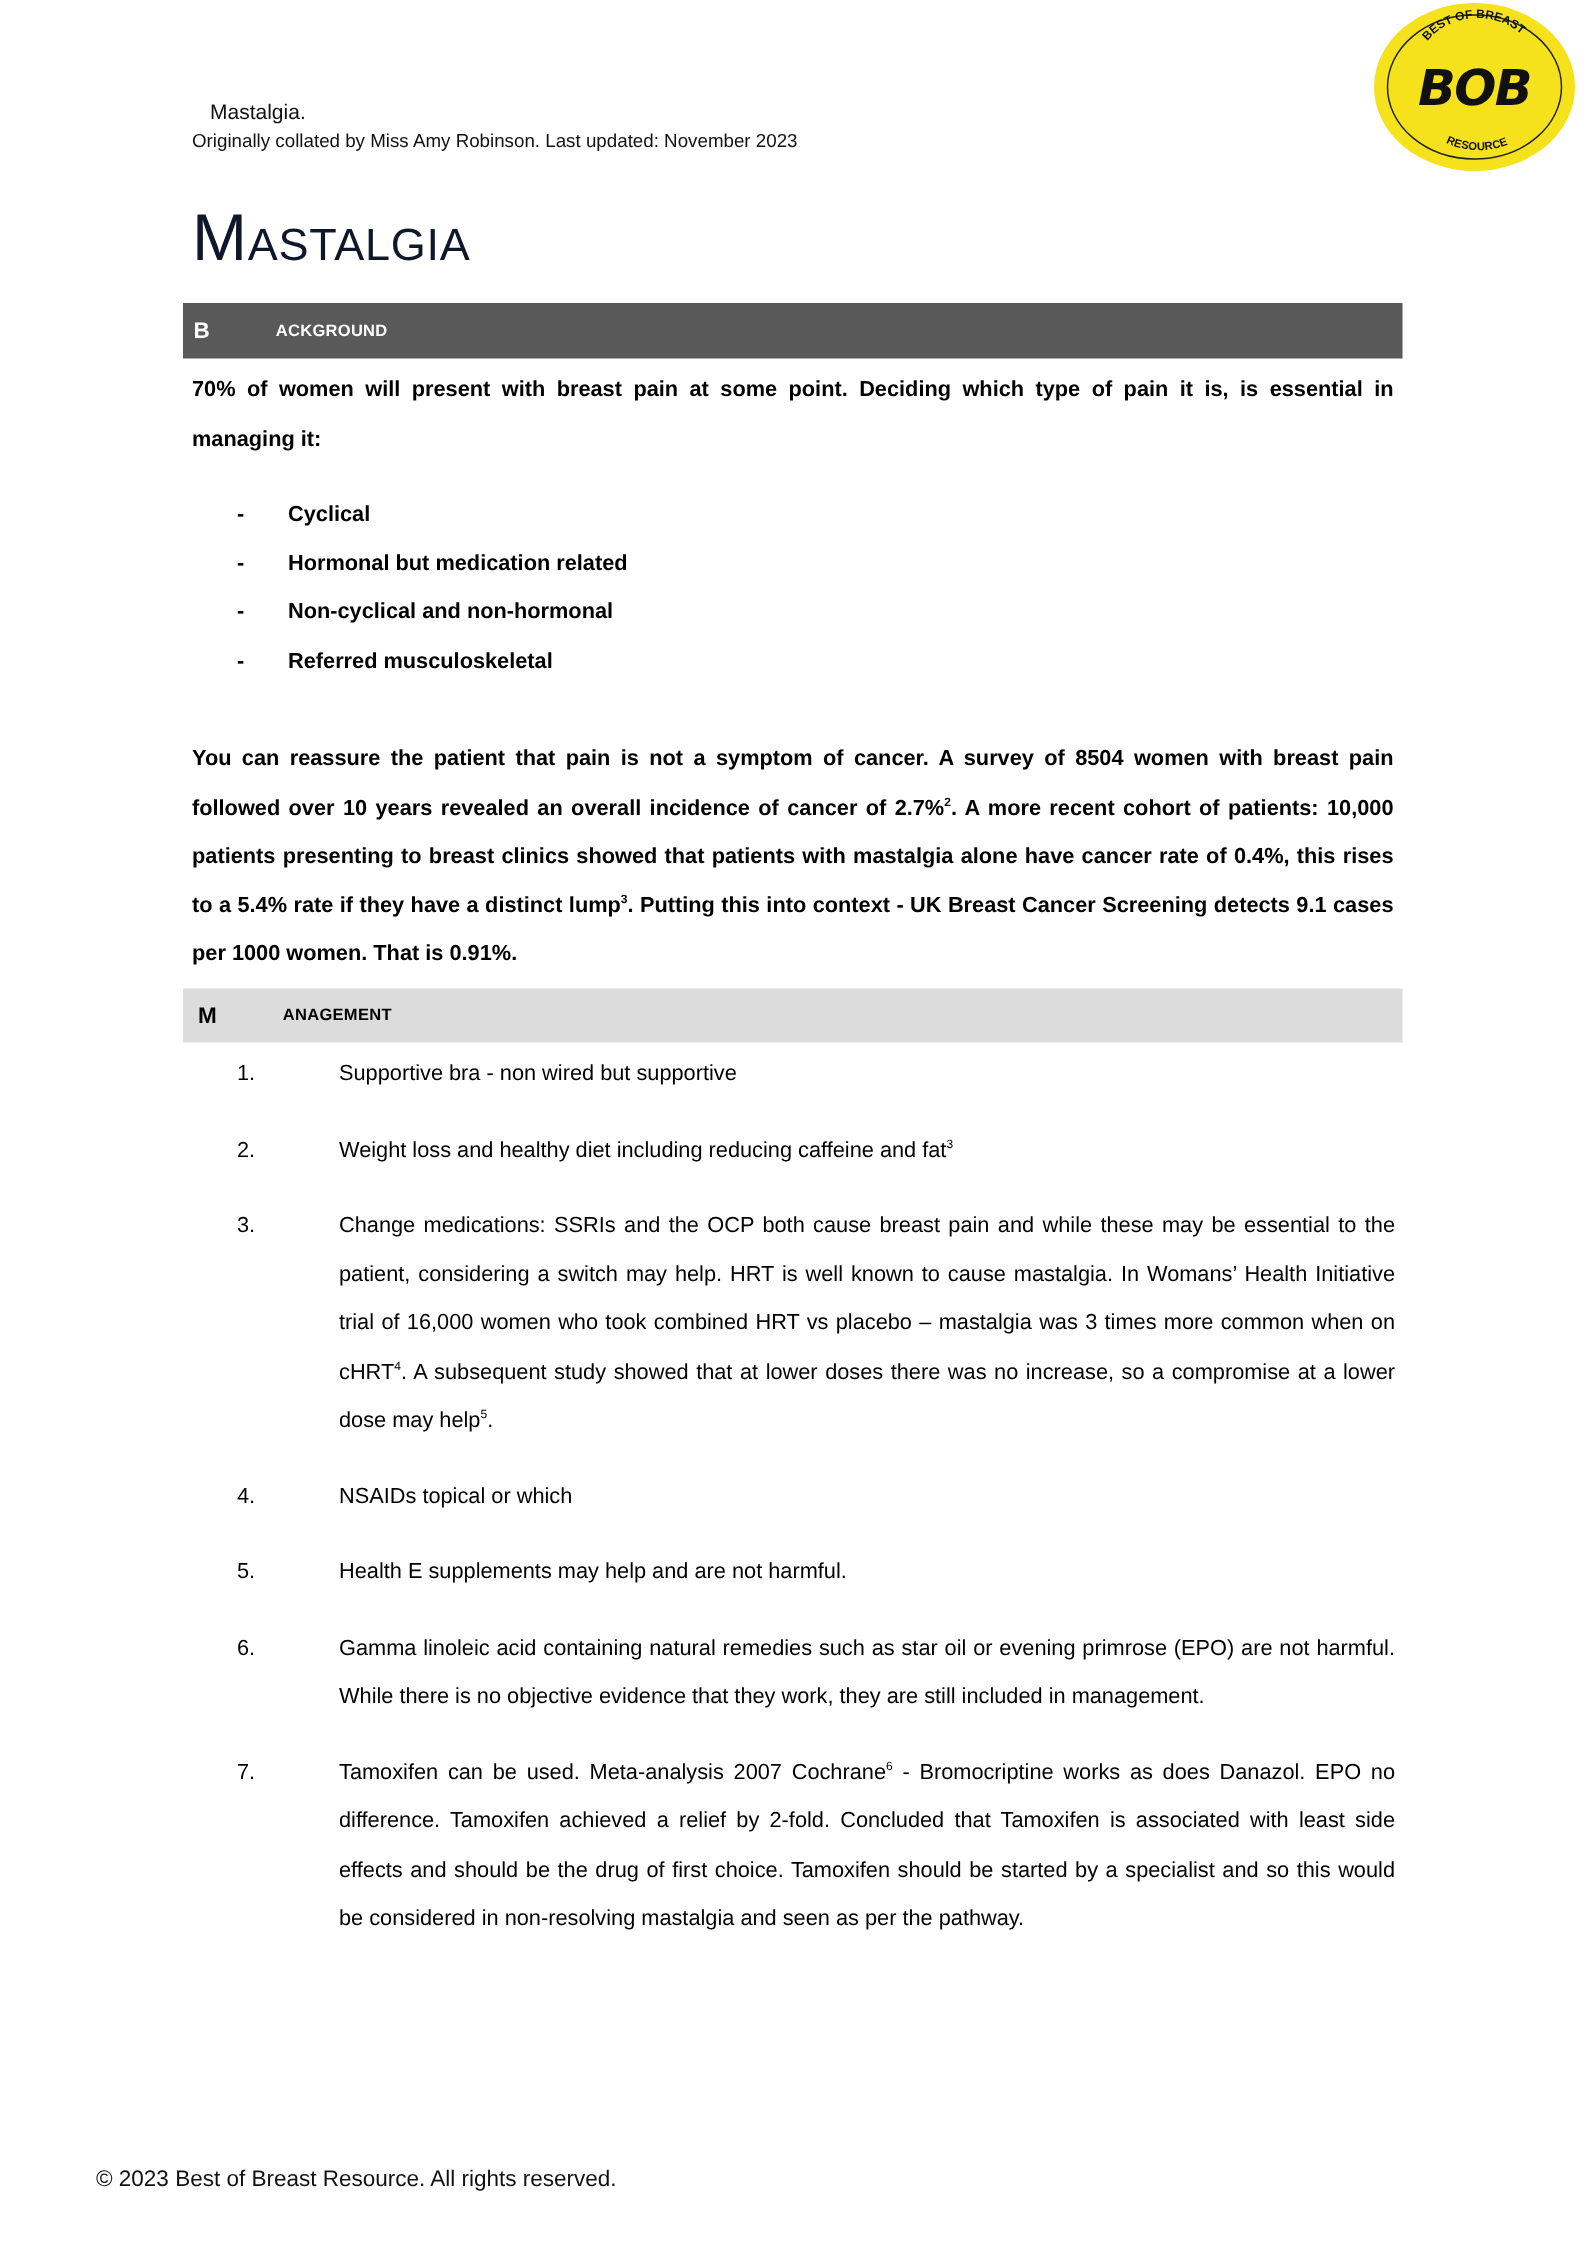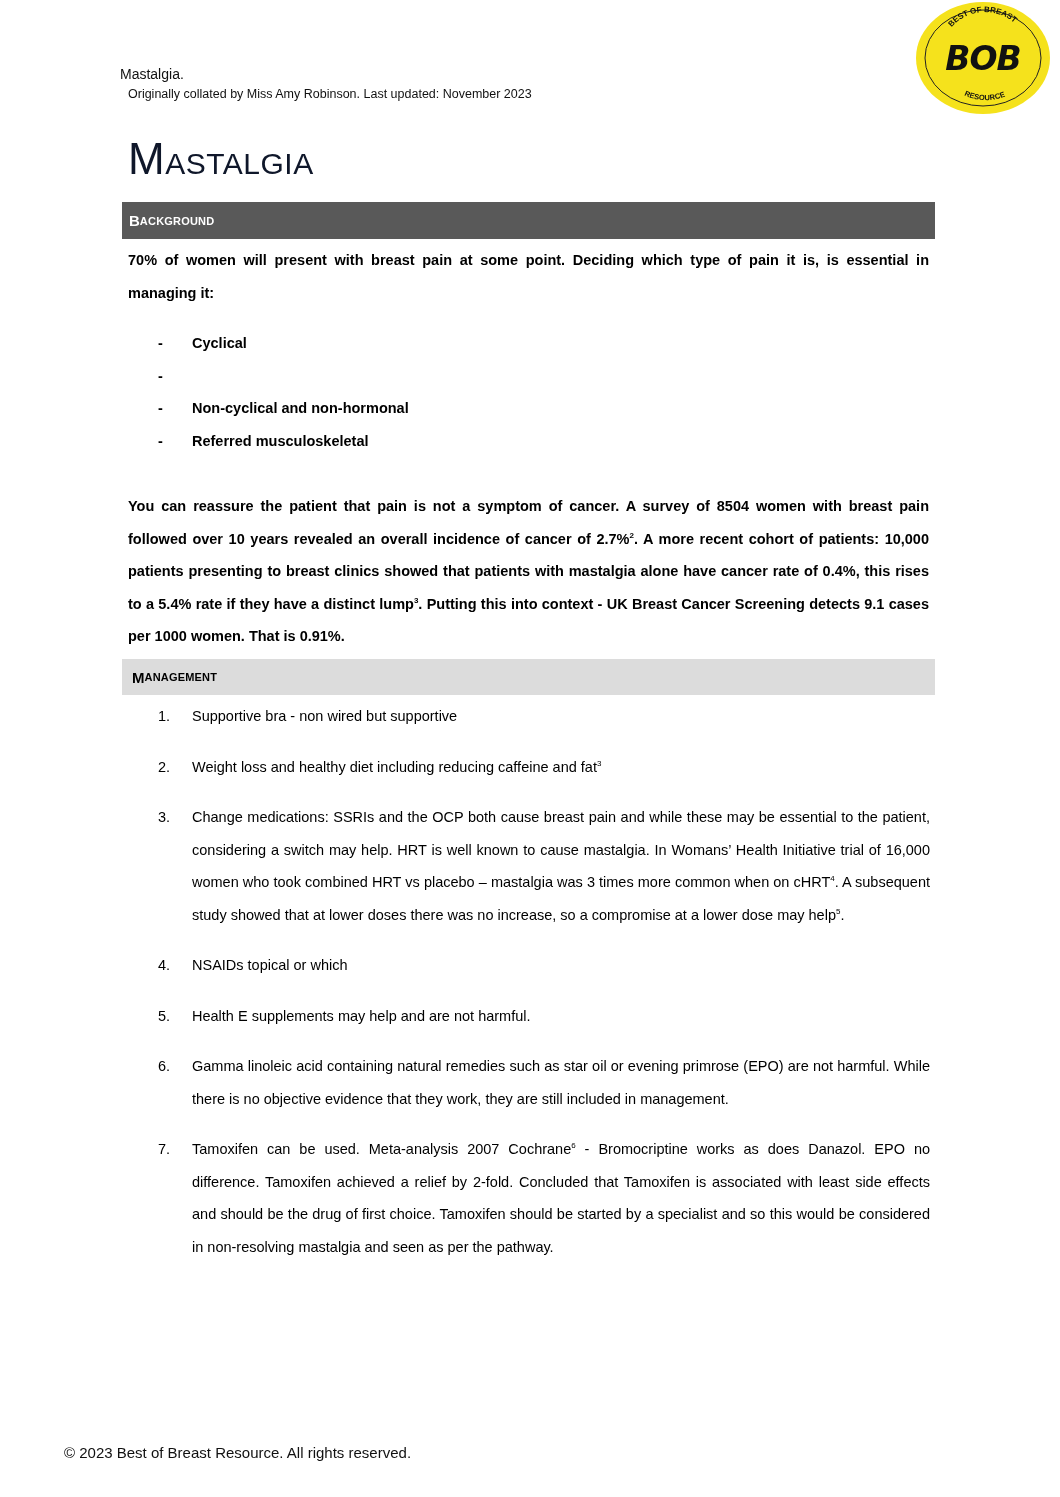--- a/index.html
+++ b/index.html
@@ -3,21 +3,21 @@
 <meta charset="utf-8">
 <style>
   html, body { margin: 0; padding: 0; background: #ffffff; }
   body {
     width: 1060px; height: 1497px; position: relative; overflow: hidden;
     font-family: "Liberation Sans", "DejaVu Sans", sans-serif; color: #000;
   }
   .abs { position: absolute; }
 
   
-  .doc-header-title { left: 120px; top: 66px; font-size: 14px; color: #111; }
+  .doc-header-title { left: 140px; top: 66px; font-size: 14px; color: #111; }
   .doc-header-sub { left: 128px; top: 87px; font-size: 12.5px; color: #111; }
 
   
   .logo { left: 914px; top: 0px; width: 137px; height: 116px; }
 
   
   .page-title {
     left: 128px; top: 134px; font-size: 44px; color: #0f172a;
     font-variant: small-caps; letter-spacing: 0.5px; line-height: 50px;
   }
@@ -26,42 +26,42 @@
 
   
   .bar {
     left: 122px; width: 813px; height: 37px; box-sizing: border-box;
     padding-left: 7px; display: flex; align-items: center;
     font-weight: bold;
   }
   .bar-dark { top: 202px; background: #595959; color: #ffffff; }
   .bar-light { top: 659px; background: #dcdcdc; color: #000; height: 36px; padding-left: 10px;}
   .bar .cap { font-size: 15px; }
-  .bar .rest { font-size: 11px; text-transform: uppercase; letter-spacing: 0.2px;}
+  .bar .rest { font-size: 11px; text-transform: uppercase; letter-spacing: 0.2px; padding-left: 44px;}
 
   
   .bold-par {
     left: 128px; width: 801px; font-size: 14.5px; font-weight: bold;
     line-height: 32.5px; text-align: justify;
   }
   .p1 { top: 244px; }
   .p2 { top: 490px; }
 
   .bullets { left: 158px; top: 327px; width: 600px; }
   .bullet-row {
     height: 32.7px; display: flex; align-items: flex-start;
     font-size: 14.5px; font-weight: bold; line-height: 32px;
   }
   .bullet-row .dash { width: 34px; }
 
   
   .mgmt { left: 158px; top: 700px; width: 772px; }
   .mgmt-item { display: flex; font-size: 14.5px; line-height: 32.5px; margin-bottom: 18px; }
   .mgmt-item .num { width: 34px; flex: none; }
-  .mgmt-item .txt { flex: 1; text-align: justify; }
+  .mgmt-item .txt { flex: 1; text-align: justify; margin-left: 34px; }
   sup { font-size: 8px; line-height: 0; vertical-align: super; }
 
   .footer { left: 64px; top: 1444px; font-size: 15px; color: #111; }
 </style>
 </head>
 <body>
 
 <div class="abs doc-header-title">Mastalgia.</div>
 <div class="abs doc-header-sub">Originally collated by Miss Amy Robinson. Last updated: November 2023</div>
 
@@ -94,20 +94,21 @@
 
 <div class="abs bold-par p1">70% of women will present with breast pain at some point. Deciding which type of pain it is, is essential in managing it:</div>
 
 <div class="abs bullets">
   <div class="bullet-row">
       <span class="dash">-</span>
       <span>Cyclical</span>
     </div>
   <div class="bullet-row">
       <span class="dash">-</span>
+      <span>Hormonal but medication related</span>
     </div>
   <div class="bullet-row">
       <span class="dash">-</span>
       <span>Non-cyclical and non-hormonal</span>
     </div>
   <div class="bullet-row">
       <span class="dash">-</span>
       <span>Referred musculoskeletal</span>
     </div>
 </div>

